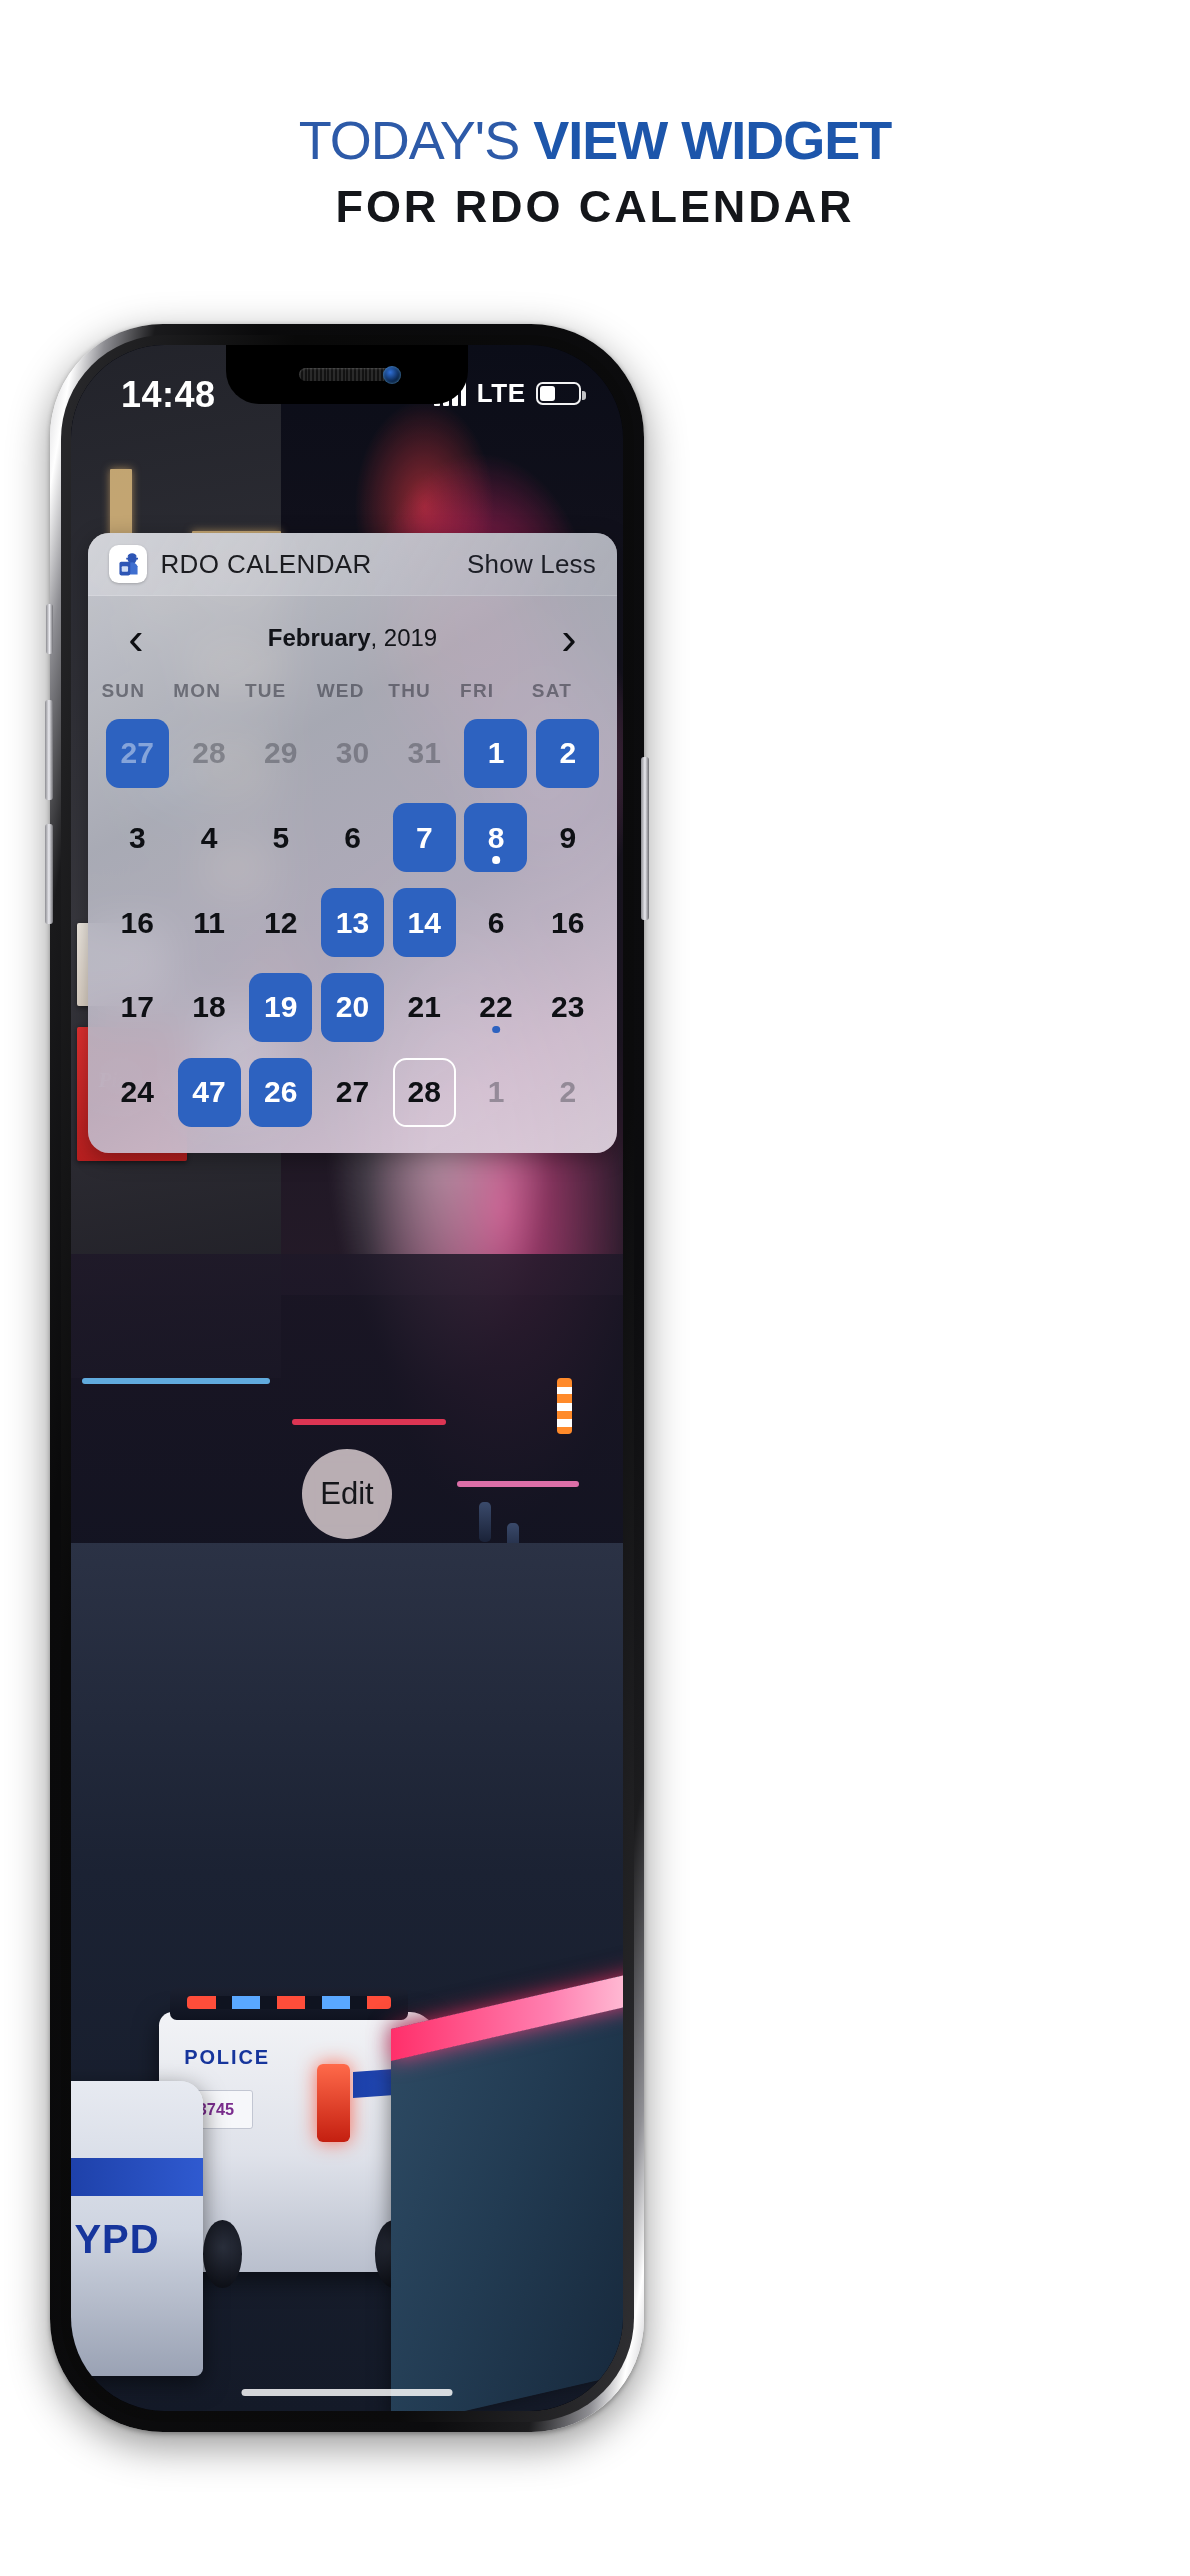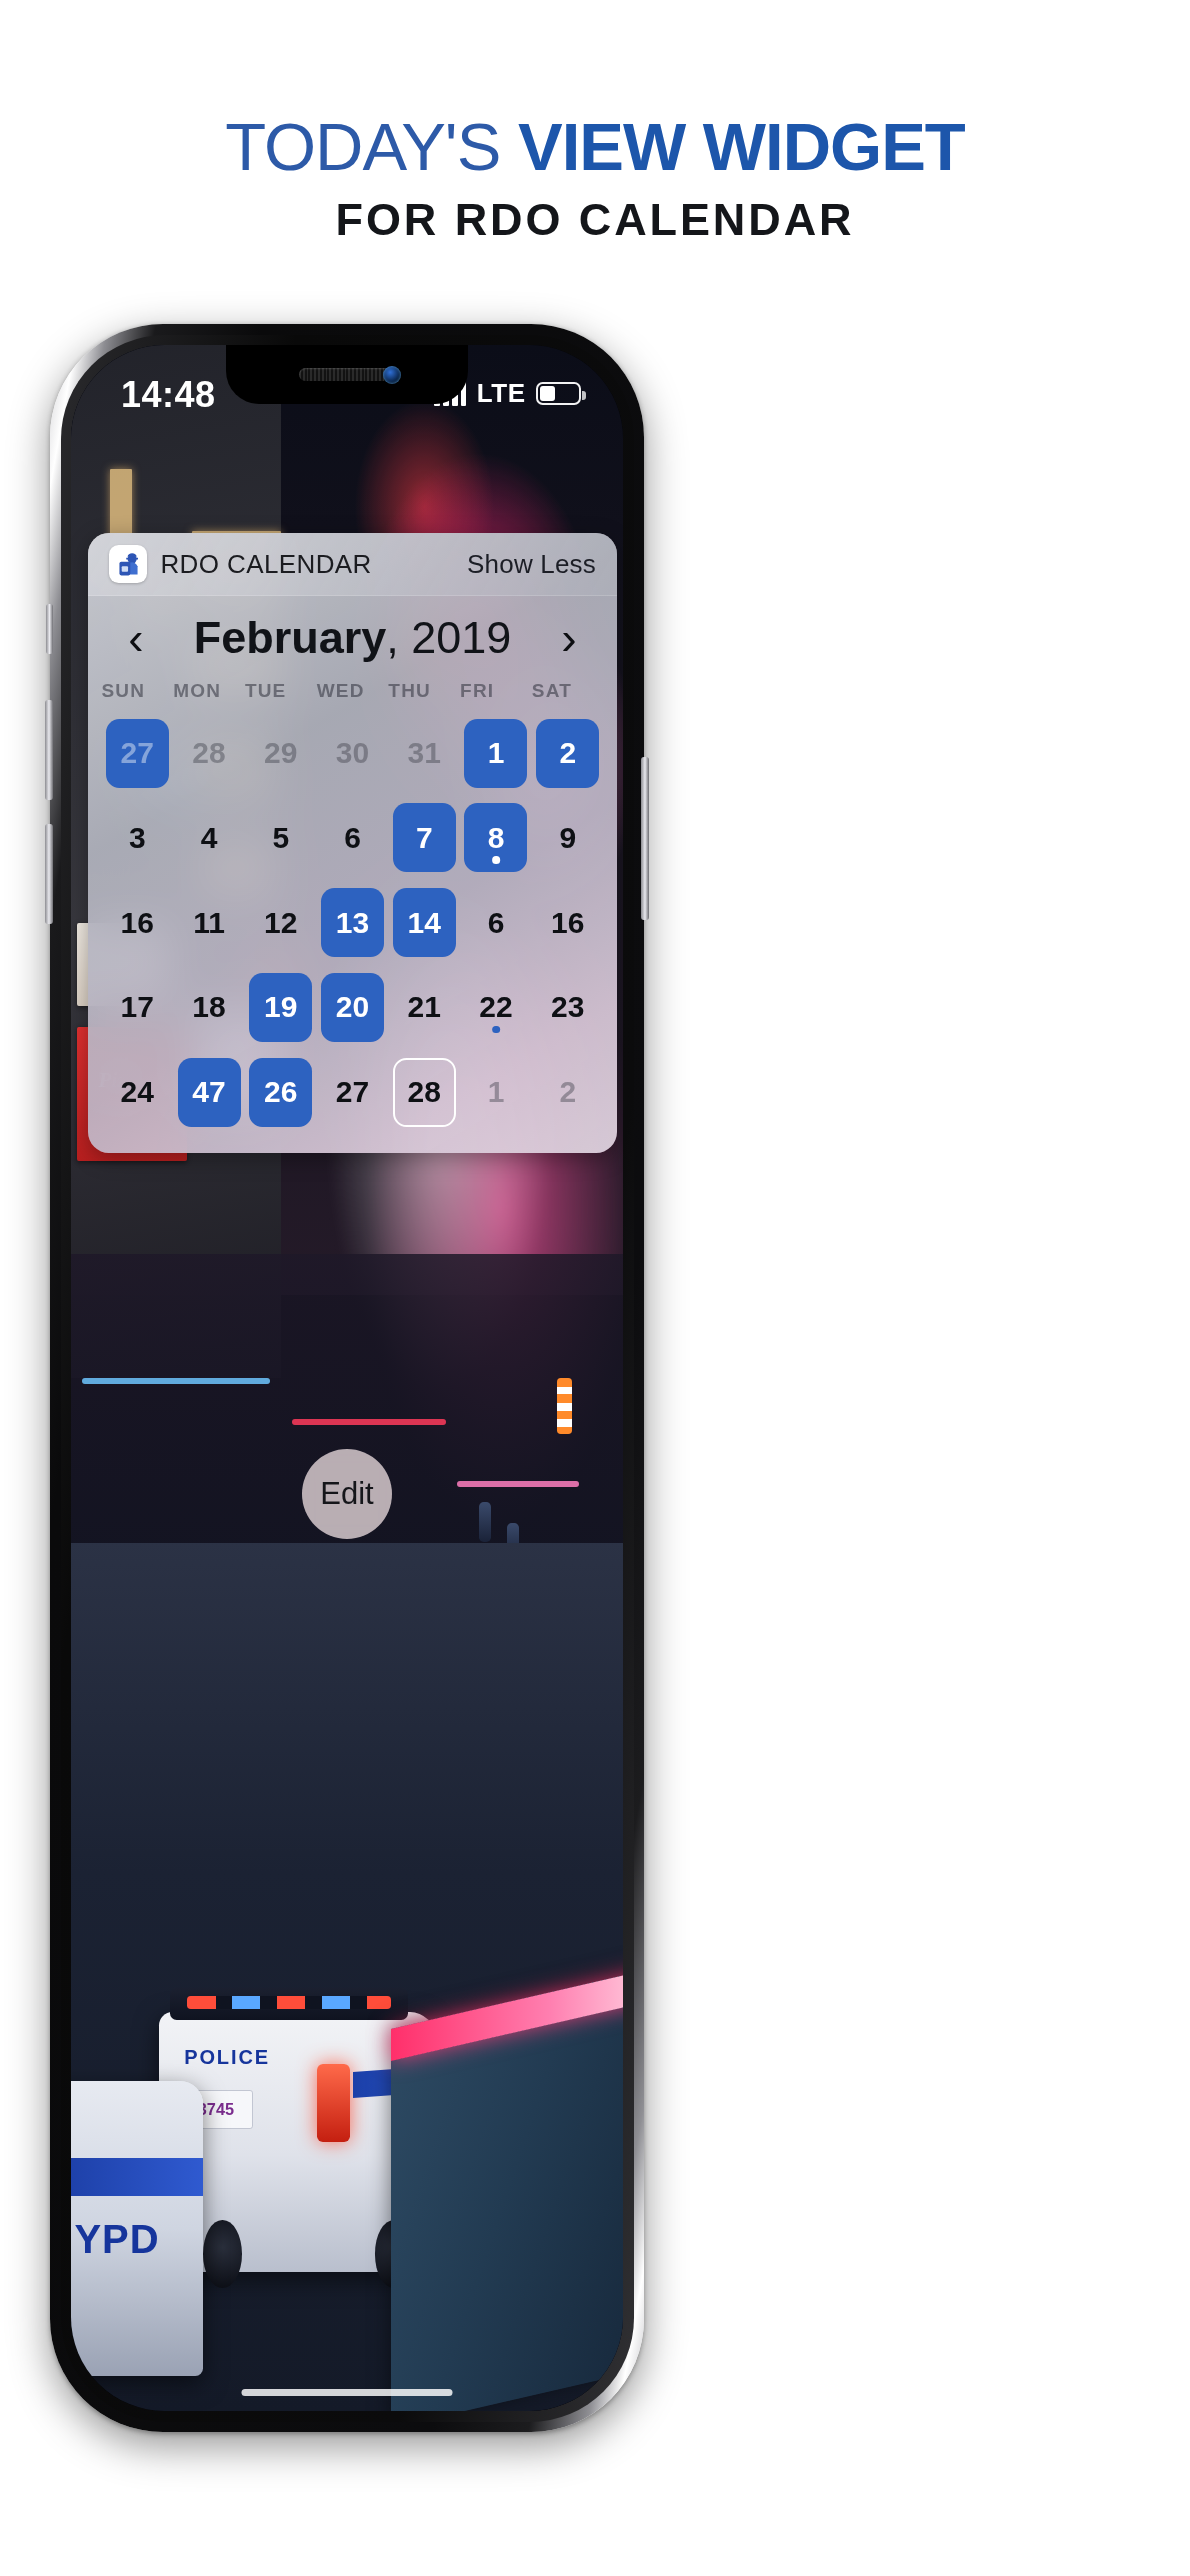--- a/index.html
+++ b/index.html
@@ -10,21 +10,21 @@
     overflow:hidden;
   }
   #stage{ position:relative; width:1190px; height:2576px; background:#fff; }
 
   
   .promo{
     position:absolute; left:0; top:113px; width:1190px;
     text-align:center; line-height:1;
   }
   .promo-line1{
-    font-size:67px; letter-spacing:-1px; white-space:nowrap;
+    font-size:54px; letter-spacing:-1px; white-space:nowrap;
     font-family:"Liberation Sans", sans-serif;
   }
   .promo-light{ color:#2d5aa8; font-weight:400; }
   .promo-bold{ color:#1d56ab; font-weight:700; }
   .promo-line2{
     margin-top:17px; font-size:45px; font-weight:700; letter-spacing:2.9px;
     color:#14161a;
   }
 
   
@@ -291,21 +291,21 @@
   }
   .month-nav{
     height:84px; display:flex; align-items:center; padding:0 27px;
   }
   .nav-arrow{
     width:42px; height:42px; flex:0 0 auto;
     display:flex; align-items:center; justify-content:center;
     font-size:46px; line-height:1; color:#0d0e12; font-weight:300;
   }
   .month-label{
-    flex:1 1 auto; text-align:center; font-size:45px; color:#111318;
+    flex:1 1 auto; text-align:center; font-size:24px; color:#111318;
   }
   .month-label b{ font-weight:700; }
   .month-label span{ font-weight:400; }
   .dow-row{
     display:grid; grid-template-columns:repeat(7,1fr);
     padding:0 13.4px 5.8px;
   }
   .dow{
     text-align:left; font-size:19px; font-weight:700;
     color:rgba(48,50,60,.55); letter-spacing:1.2px;

